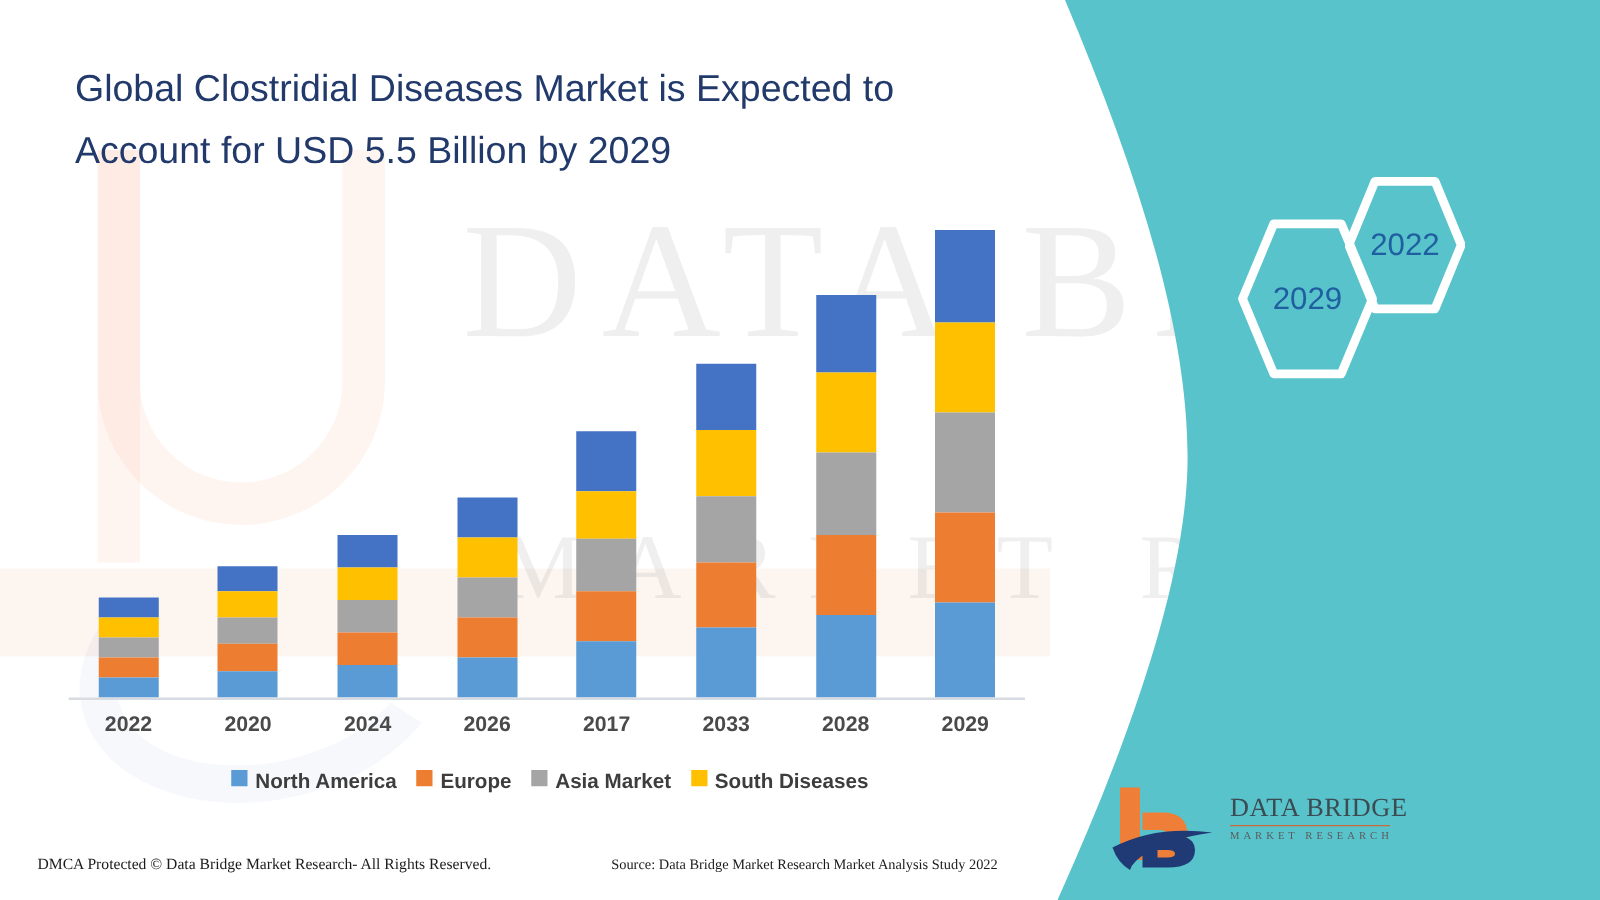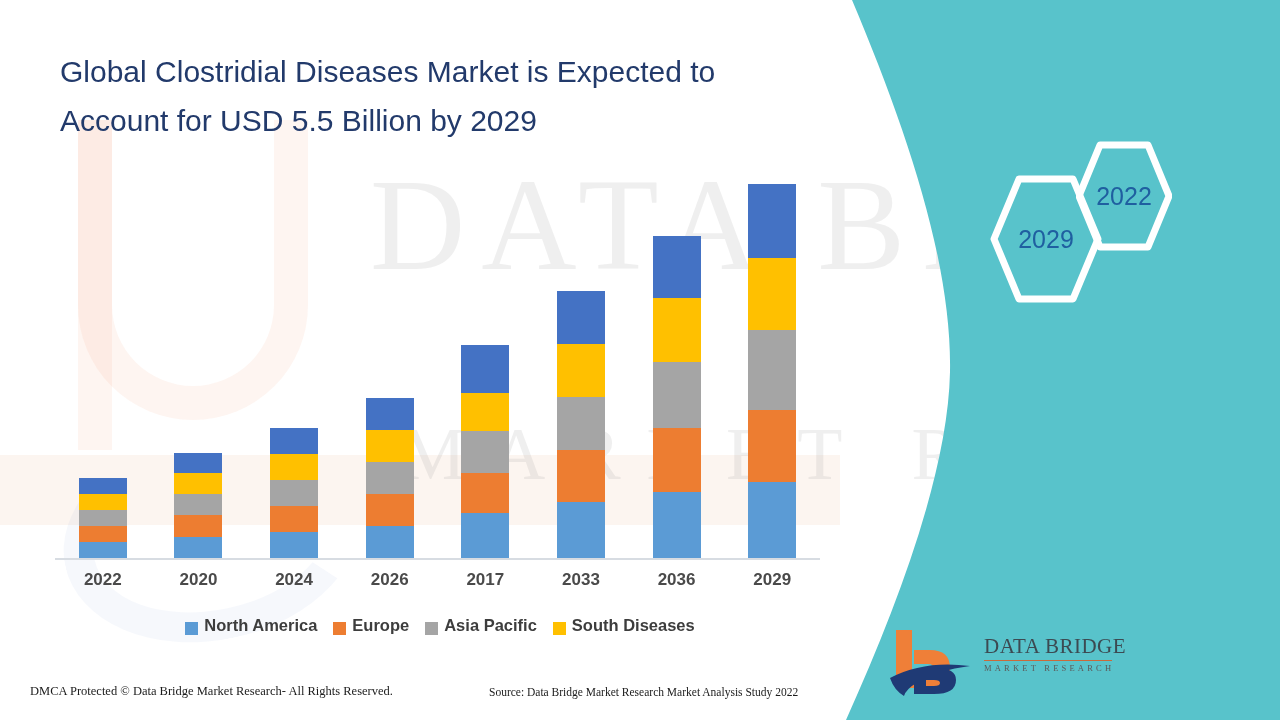--- a/index.html
+++ b/index.html
@@ -68,21 +68,21 @@
   .xlabels {
     position:absolute; left:55px; top:570px; width:765px;
     display:flex;
   }
   .xlabel { flex:1 1 0; text-align:center; font-size:17px; font-weight:bold; color:#4a4a4a; }
 
   .legend {
     position:absolute; left:55px; top:616px; width:770px;
     display:flex; justify-content:center; align-items:center; gap:16px;
   }
-  .legend-item { display:flex; align-items:flex-end; gap:6px; }
+  .legend-item { display:flex; align-items:flex-start; gap:6px; }
   .legend-swatch { width:13px; height:13px; flex:0 0 auto; }
   .legend-label { font-size:16.5px; font-weight:bold; color:#3d3d3d; white-space:nowrap; }
 
   .footer-left {
     position:absolute; left:30px; top:684px;
     font-family:"Liberation Serif", serif; font-size:12.5px; color:#1b1b1b;
   }
   .footer-right {
     position:absolute; left:461px; top:686px;
     font-family:"Liberation Serif", serif; font-size:11.5px; color:#1b1b1b;margin-left:28px;
@@ -219,35 +219,35 @@
         </div>
       </div>
     <div class="axis-line"></div>
     <div class="xlabels" id="xlabels">
         <div class="xlabel">2022</div>
         <div class="xlabel">2020</div>
         <div class="xlabel">2024</div>
         <div class="xlabel">2026</div>
         <div class="xlabel">2017</div>
         <div class="xlabel">2033</div>
-        <div class="xlabel">2036</div>
+        <div class="xlabel">2028</div>
         <div class="xlabel">2029</div>
       </div>
     <div class="legend" id="legend">
         <div class="legend-item">
           <span class="legend-swatch" style="background: rgb(91, 155, 213);"></span>
           <span class="legend-label">North America</span>
         </div>
         <div class="legend-item">
           <span class="legend-swatch" style="background: rgb(237, 125, 49);"></span>
           <span class="legend-label">Europe</span>
         </div>
         <div class="legend-item">
           <span class="legend-swatch" style="background: rgb(165, 165, 165);"></span>
-          <span class="legend-label">Asia Pacific</span>
+          <span class="legend-label">Asia Market</span>
         </div>
         <div class="legend-item">
           <span class="legend-swatch" style="background: rgb(255, 192, 0);"></span>
           <span class="legend-label">South Diseases</span>
         </div>
       </div>
   </div>
 
   <div class="footer-left">DMCA Protected © Data Bridge Market Research- All Rights Reserved.</div>
   <div class="footer-right">Source: Data Bridge Market Research Market Analysis Study 2022</div>

